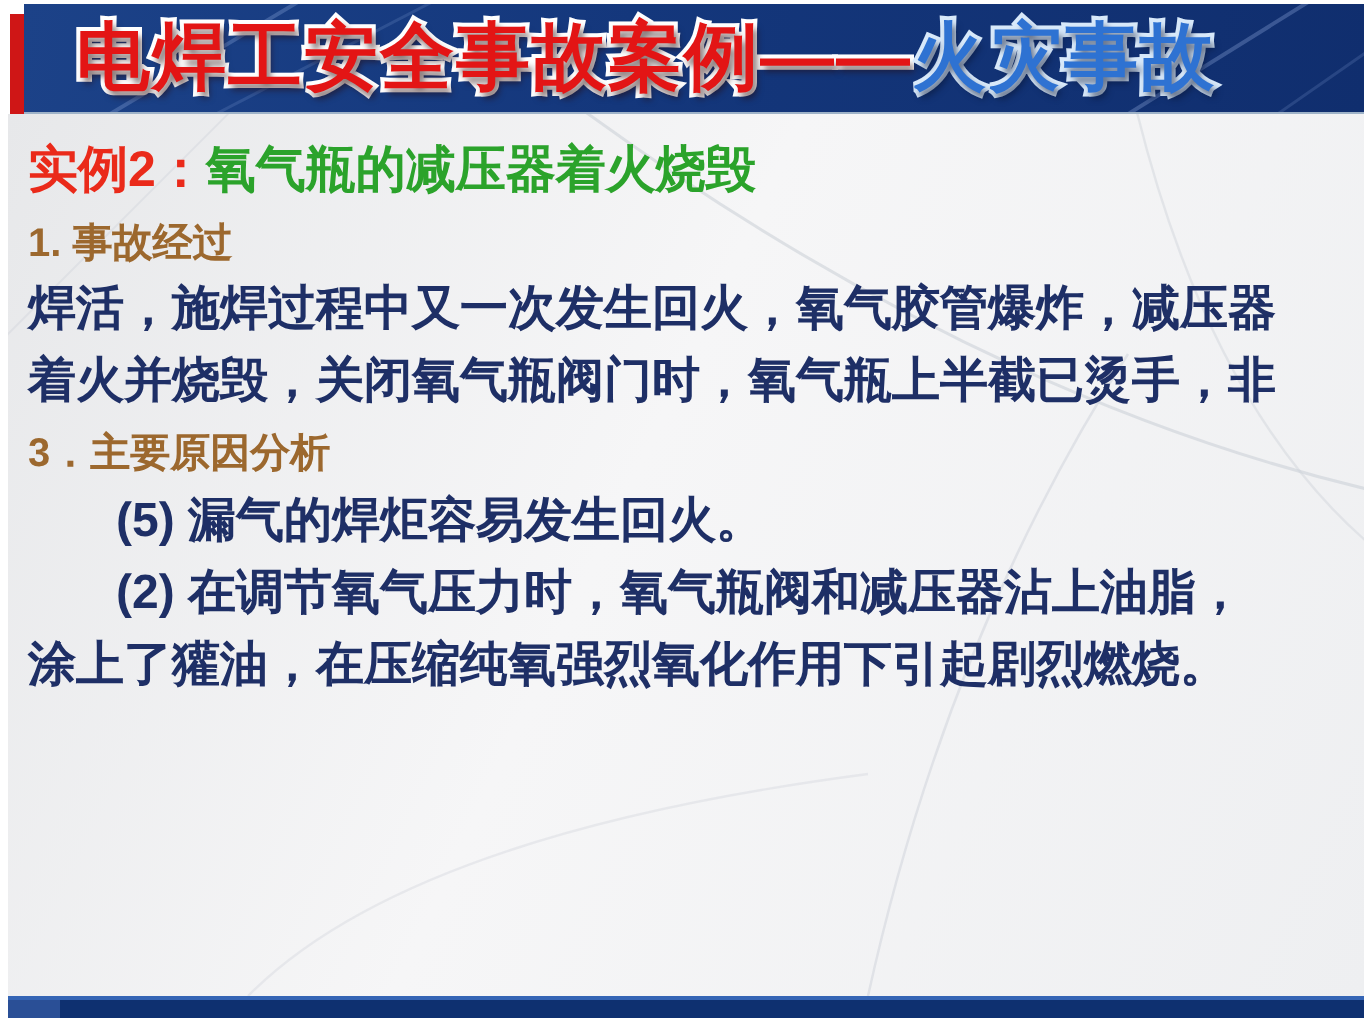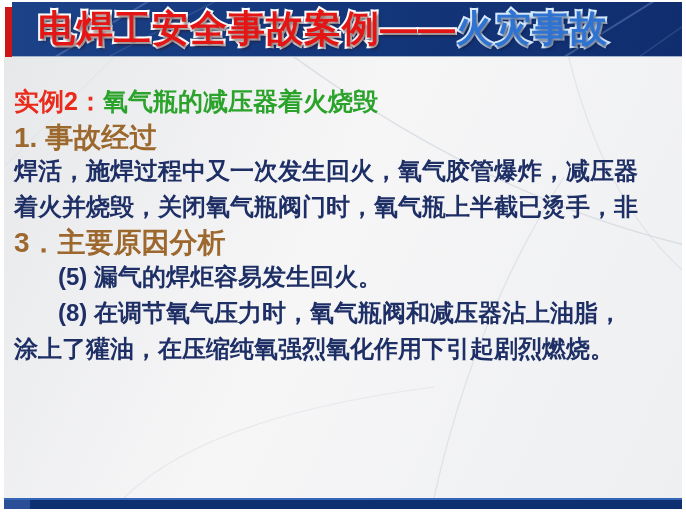--- a/index.html
+++ b/index.html
@@ -32,30 +32,30 @@
   .title-accent {
     color:var(--title_blue,#2e72d2);
     -webkit-text-stroke:4px #d8e9fa; paint-order:stroke fill;
     text-shadow:2px 3px 3px rgba(10,20,50,.55);
   }
 
   
   .content {
     position:absolute; left:4px; top:57px; width:678px; height:441px;
     background:linear-gradient(115deg,#e7e8ea 0%,#f6f6f7 45%,#eeeff1 100%);
-    box-sizing:border-box; padding:28px 8px 0 10px;
+    box-sizing:border-box; padding:12px 8px 0 10px;
     overflow:hidden;
   }
   .content-deco { position:absolute; left:0; top:0; width:678px; height:441px; pointer-events:none; }
 
   .case-title { position:relative; font-size:25px; line-height:32px; white-space:nowrap; }
   .case-label { color:var(--label_red,#ea2a1a); }
   .case-text  { color:var(--title_green,#2ba32b); }
 
-  .sec-heading { position:relative; font-size:28px; line-height:30px; color:var(--heading_brown,#9c682e); margin-top:6px; white-space:nowrap; }
+  .sec-heading { position:relative; font-size:20px; line-height:30px; color:var(--heading_brown,#9c682e); margin-top:6px; white-space:nowrap; }
   .sec-heading.h2 { line-height:32px; margin-top:2px; }
 
   .body-line { position:relative; font-size:24px; line-height:36px; color:var(--body_navy,#1e2f66); white-space:nowrap; }
   .body-line.indent { padding-left:50px; }
   .body-line.cause  { padding-left:44px; }
 
   
   .bottom-bar {
     position:absolute; left:4px; top:498px; width:678px; height:11px;
     background:var(--bottom_bar,#0e3070);
@@ -96,21 +96,21 @@
     </div>
 
     <div class="sec-heading h1">1. 事故经过</div>
 
     <div class="body-line">焊活，施焊过程中又一次发生回火，氧气胶管爆炸，减压器</div>
     <div class="body-line">着火并烧毁，关闭氧气瓶阀门时，氧气瓶上半截已烫手，非</div>
 
     <div class="sec-heading h2">3．主要原因分析</div>
 
     <div class="body-line cause">(5) 漏气的焊炬容易发生回火。</div>
-    <div class="body-line cause">(8) 在调节氧气压力时，氧气瓶阀和减压器沾上油脂，</div>
+    <div class="body-line cause">(2) 在调节氧气压力时，氧气瓶阀和减压器沾上油脂，</div>
     <div class="body-line">涂上了獾油，在压缩纯氧强烈氧化作用下引起剧烈燃烧。</div>
   </div>
 
   <div class="bottom-bar">
     <span class="bottom-bar-cap"></span>
   </div>
 
 </div>
 
 </body></html>

